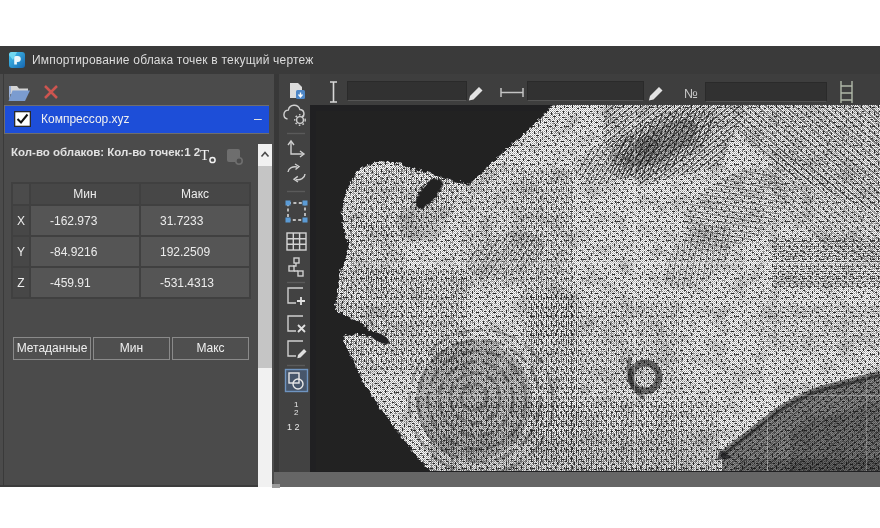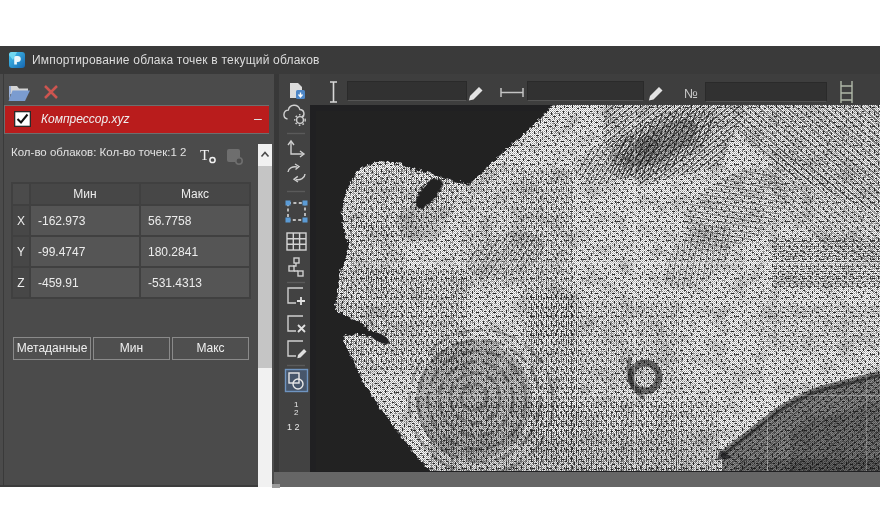--- a/index.html
+++ b/index.html
@@ -2,57 +2,57 @@
 <html><head>
 <meta charset="utf-8">
 <style>
 html,body{margin:0;padding:0;background:#fff;width:880px;height:528px;overflow:hidden;
 font-family:"Liberation Sans",sans-serif;}
 #app{position:absolute;left:0;top:46px;width:880px;height:441px;background:#4b4b4b;}
 #titlebar{position:absolute;left:0;top:0;width:880px;height:28px;background:#3a3a3a;}
 #titletxt{position:absolute;left:32px;top:7px;font-size:12px;color:#dcdcdc;letter-spacing:.2px;}
 #lpanel{position:absolute;left:0;top:28px;width:258px;height:413px;background:#4b4b4b;border-bottom:2px solid #3c3c3c;box-sizing:border-box;}
 #lpanel .lborder{position:absolute;left:3px;top:0;width:1px;height:412px;background:#3a3a3a;}
-#itemrow{position:absolute;left:4px;top:31px;width:264px;height:27px;background:#b91c1c;
-border-top:1px solid #6e6e6e;border-bottom:1px solid #6e6e6e;border-left:1px solid #6e6e6e;font-style:italic;}
+#itemrow{position:absolute;left:4px;top:31px;width:264px;height:27px;background:#1d4ed8;
+border-top:1px solid #6e6e6e;border-bottom:1px solid #6e6e6e;border-left:1px solid #6e6e6e;}
 #itemtxt{position:absolute;left:36px;top:6px;font-size:12px;color:#f0f0f0;}
 #itemminus{position:absolute;left:249px;top:4px;font-size:14px;color:#e0e0e0;}
-#cntline{position:absolute;left:11px;top:72px;font-size:11.5px;color:#e2e2e2;}
+#cntline{position:absolute;left:11px;top:72px;font-size:11.5px;color:#e2e2e2;font-weight:bold;}
 #scrollbar{position:absolute;left:258px;top:70px;width:14px;height:343px;background:#f1f1f1;}
 #sthumb{position:absolute;left:0;top:22px;width:14px;height:202px;background:#c5c5c5;}
 #vtoolbar{position:absolute;left:274px;top:28px;width:36px;height:398px;background:#424242;}
 #ttoolbar{position:absolute;left:310px;top:28px;width:570px;height:31px;background:#3e3e3e;}
 #statusbar{position:absolute;left:274px;top:426px;width:606px;height:15px;background:#666666;}
 #canvas{position:absolute;left:310px;top:59px;width:570px;height:367px;background:#202022;}
 .field{position:absolute;background:#313131;border:1px solid #2a2a2a;border-bottom-color:#555;height:18px;}
 table#tbl{position:absolute;left:11px;top:108px;border-collapse:separate;border-spacing:2px;background:#404040;}
 #tbl td{font-size:12px;color:#ececec;padding:0;}
 #tbl td.h{background:#474747;text-align:center;height:20px;}
 #tbl td.rh{background:#474747;width:16px;text-align:center;}
-#tbl td.d{background:#555555;padding-left:7px;height:29px;}
+#tbl td.d{background:#555555;padding-left:19px;height:29px;}
 #tbl td.blank{background:#4b4b4b;}
 .btn{position:absolute;top:263px;height:23px;background:#4f4f4f;border:1px solid #8a8a8a;
 box-sizing:border-box;font-size:12px;color:#f0f0f0;text-align:center;line-height:21px;}
 </style>
 </head>
 <body>
 <div id="app">
   <div id="titlebar">
     <svg width="16" height="16" style="position:absolute;left:9px;top:6px">
       <defs>
           <linearGradient id="lg1" x1="0" y1="0" x2="1" y2="1">
         <stop offset="0" stop-color="#45c6f0"></stop>
             <stop offset="1" stop-color="#1565b0"></stop>
           </linearGradient>
         </defs>
       <rect width="16" height="16" rx="3" fill="url(#lg1)"></rect>
       <path d="M0 3 Q0 0 3 0 L8 0 L4 8 Z" fill="#7ee0f4" opacity=".8"></path>
       <path d="M5.2 12.5 L5.2 5.5 Q5.2 4 6.7 4 L8.7 4 Q11.8 4 11.8 7 Q11.8 10 8.7 10 L7.9 10 L7.9 12.5 Z" fill="#eaf6fb"></path>
     </svg>
-    <div id="titletxt">Импортирование облака точек в текущий облаков</div>
+    <div id="titletxt">Импортирование облака точек в текущий чертеж</div>
   </div>
   <div id="lpanel">
     <div class="lborder"></div>
 
     <svg width="24" height="21" style="position:absolute;left:7px;top:78px;top:8px" viewBox="0 0 24 21">
       <path d="M2 4 L10 4 L12 6.5 L21 6.5 L21 12 L2 12 Z" fill="#d4d4d4"></path>
       <path d="M2 19 L2 4 L4 4 L4 10 L2 19 Z" fill="#9ab0d8"></path>
       <path d="M1.5 19 L5.5 8.5 L23 8.5 L18 19 Z" fill="#7b9cd0"></path>
     </svg>
 
@@ -79,26 +79,26 @@
     <table id="tbl">
       <tbody>
           <tr>
             <td class="blank" style="width:16px"></td>
             <td class="h" style="width:108px">Мин</td>
             <td class="h" style="width:108px">Макс</td>
           </tr>
       <tr>
             <td class="rh">X</td>
             <td class="d">-162.973</td>
-            <td class="d">56.7758</td>
+            <td class="d">31.7233</td>
           </tr>
       <tr>
             <td class="rh">Y</td>
-            <td class="d">-99.4747</td>
-            <td class="d">180.2841</td>
+            <td class="d">-84.9216</td>
+            <td class="d">192.2509</td>
           </tr>
       <tr>
             <td class="rh">Z</td>
             <td class="d">-459.91</td>
             <td class="d">-531.4313</td>
           </tr>
     </tbody>
       </table>
     <div class="btn" style="left:13px;width:78px">Метаданные</div>
     <div class="btn" style="left:93px;width:77px">Мин</div>

